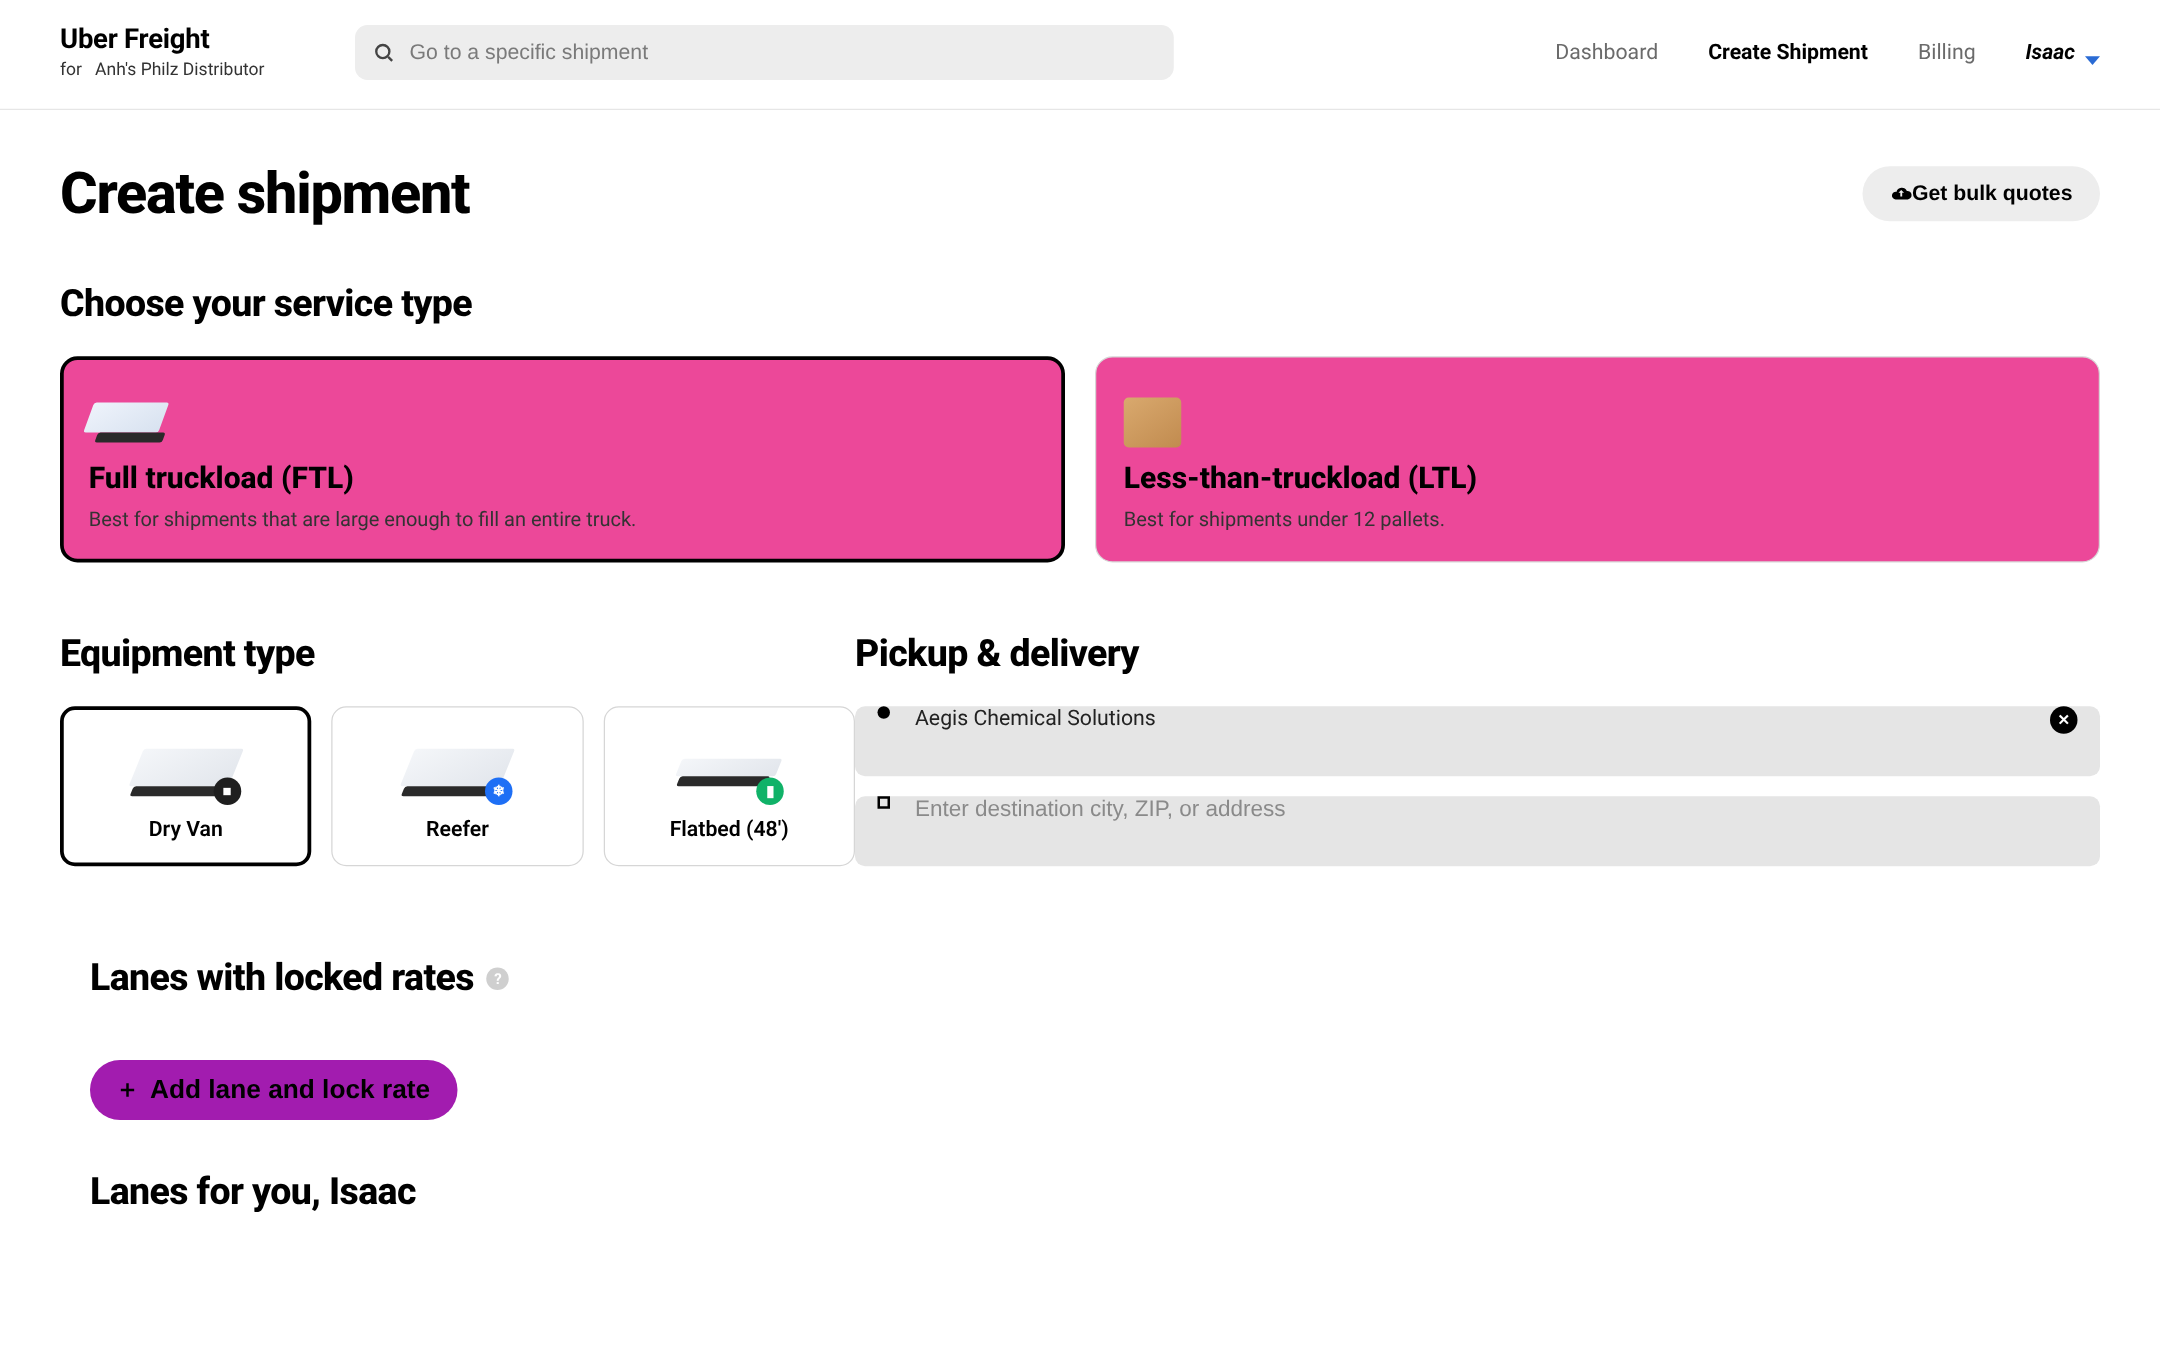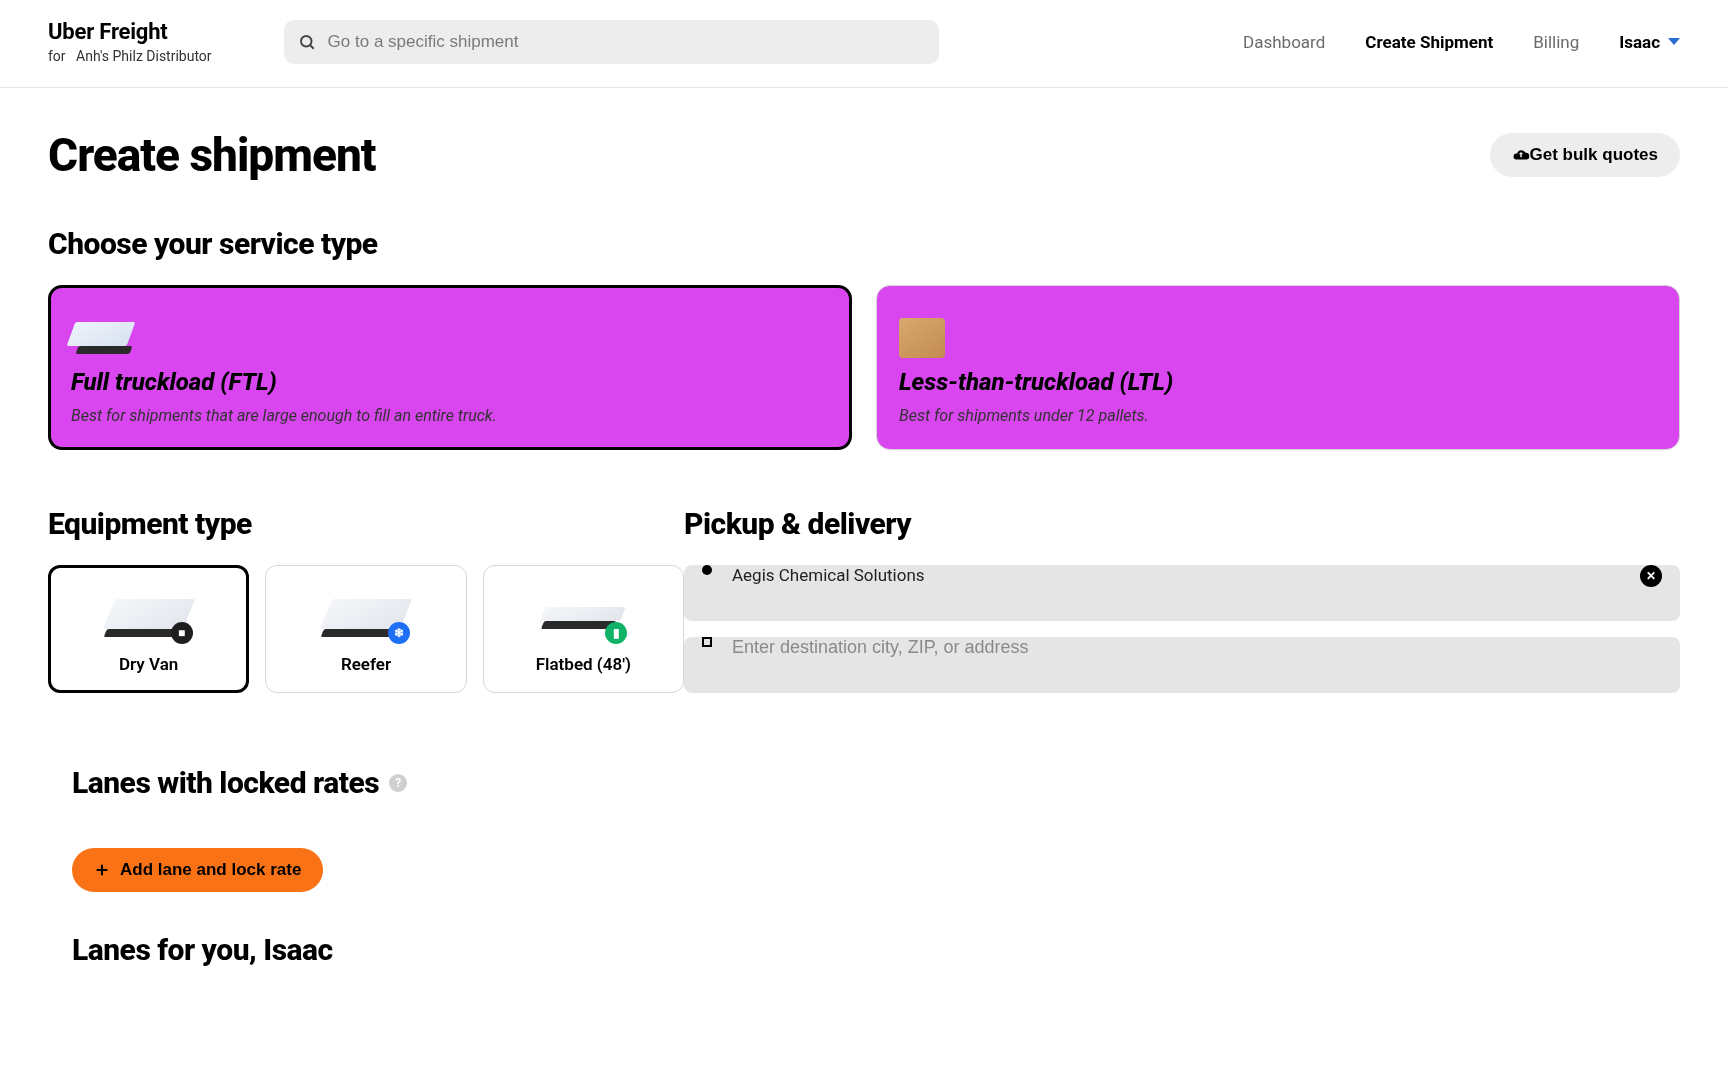--- a/index.html
+++ b/index.html
@@ -42,21 +42,21 @@
     left:14px; top:50%; transform:translateY(-50%);
     width:18px; height:18px; color:#444;
   }
   .nav {
     margin-left:auto;
     display:flex; align-items:center; gap:40px;
     font-size:17px;
   }
   .nav a { color:#6b6b6b; text-decoration:none; cursor:pointer;}
   .nav a.active { color:#000; font-weight:700; }
-  .user-menu { display:flex; align-items:center; gap:8px; font-weight:700; cursor:pointer;}
+  .user-menu { display:flex; align-items:flex-end; gap:8px; font-weight:700; cursor:pointer;font-style:italic;}
   .caret-down {
     width:0;height:0;border-left:6px solid transparent;border-right:6px solid transparent;border-top:7px solid #2a6bd4;
   }
   
   .page { padding: 40px 48px 0 48px; }
   .title-row { display:flex; align-items:center; justify-content:space-between; margin-bottom: 44px;}
   .title { font-size:46px; font-weight:800; letter-spacing:-1px;}
   .bulk-btn {
     display:flex; align-items:center; 
     background:#ededed; border:none; border-radius:999px;
@@ -64,22 +64,21 @@
   }
   .bulk-btn svg { width:18px; height:18px; }
   .section-h { font-size:30px; font-weight:800; letter-spacing:-0.5px; margin-bottom:24px;}
   .service-row { display:flex; gap:24px; margin-bottom:56px;}
   .service-card {
     flex:1;
     border:1px solid #d6d6d6;
     border-radius:14px;
     padding:22px 22px 24px 22px;
     cursor:pointer;
-    background:#d946ef;
-    font-style:italic;
+    background:#ec4899;
   }
   .service-card.selected { border:3px solid #000; padding:20px 20px 22px 20px;}
   .service-card .card-icon { height:50px; margin-bottom:10px; display:flex; align-items:flex-end;}
   .service-card h3 { font-size:24px; font-weight:800; margin-bottom:10px;}
   .service-card p { font-size:16px; color:#333;}
   
   .box3d {
     width:46px; height:40px; position:relative;
   }
   .box3d::before{
@@ -158,22 +157,22 @@
   
   .lanes { margin-top:56px;margin-left:24px;}
   .lanes-h { display:flex; align-items:center; gap:10px; font-size:30px; font-weight:800; letter-spacing:-0.5px;}
   .help-circle{
     width:18px;height:18px;border-radius:50%;background:#cfcfcf;color:#fff;
     display:inline-flex;align-items:center;justify-content:center;font-size:12px;font-weight:700;
   }
   .add-lane-btn{
     margin-top:48px;
     display:inline-flex; align-items:center; gap:10px;
-    background:#f97316; border:none; border-radius:999px;
-    padding:12px 22px; font-size:17px; font-weight:600; cursor:pointer;
+    background:#a21caf; border:none; border-radius:999px;
+    padding:12px 22px; font-size:21px; font-weight:600; cursor:pointer;
   }
   .add-lane-btn svg{width:16px;height:16px;}
   .lanes-for { margin-top:40px; font-size:30px; font-weight:800; letter-spacing:-0.5px;}
 </style>
 </head>
 <body>
 
 <div class="header">
   <div class="brand-block">
     <div class="brand">Uber Freight</div>

